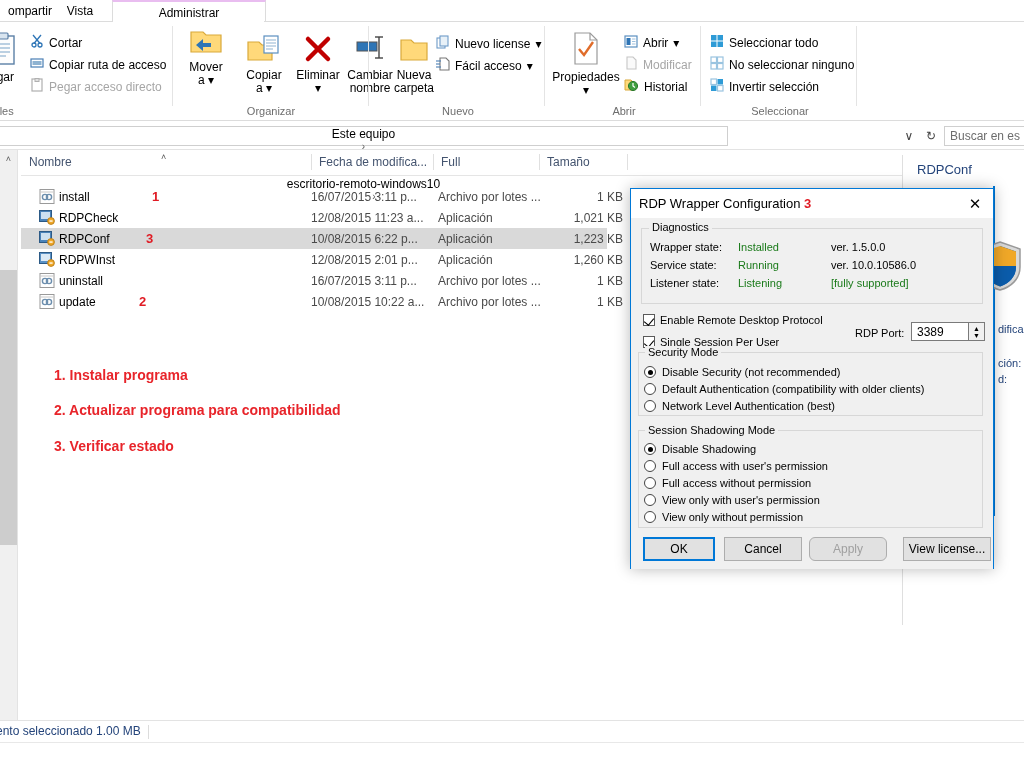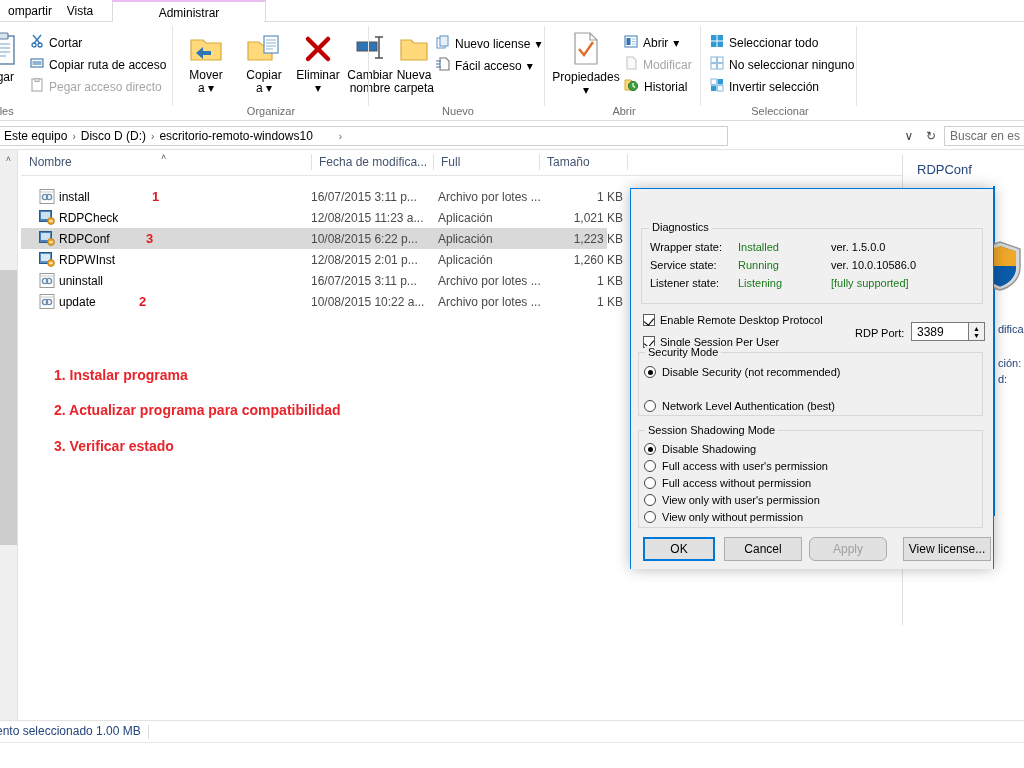--- a/index.html
+++ b/index.html
@@ -57,21 +57,21 @@
   .ico { display:inline-block; position:relative; }
 
   
   .addrbar {
     position:absolute; left:0; top:121px; width:1024px; height:28px;
     background:#ffffff; border-bottom:1px solid #e3e3e3;
   }
   .crumbbox {
     position:absolute; left:0; top:126px; width:728px; height:20px;
     border:1px solid #cfcfcf; border-left:none; background:#fff;
-    display:flex; align-items:center; box-sizing:border-box;
+    display:flex; align-items:center; box-sizing:border-box;flex-direction:column;
   }
   .crumb { font-size:12px; color:#000; padding:0 4px; white-space:nowrap; }
   .crumbsep { color:#5a5a5a; font-size:10px; padding:0 1px; }
   .addrbtn {
     position:absolute; top:126px; height:20px; width:22px;
     display:flex; align-items:center; justify-content:center;
     color:#444; font-size:12px; box-sizing:border-box;
   }
   .searchbox {
     position:absolute; left:944px; top:126px; width:82px; height:20px;
@@ -290,21 +290,21 @@
           </svg>
         </span>
         <span>Pegar acceso directo</span>
       </div>
       <div class="glabel" style="left:-6px; width:160px; text-align:left;">tapapeles</div>
     </div>
 
     <div class="vsep" style="left:172px;"></div>
 
     <div class="rgroup" style="left:176px; width:190px;">
-      <div class="bigitem" style="left:4px; top:12px;">
+      <div class="bigitem" style="left:4px; top:4px;">
         <span class="ico">
           <svg width="34" height="30" viewBox="0 0 34 30">
             <path d="M2 6 h12 l3 3 h15 v17 h-30 z" fill="#ffd97a" stroke="#d9a93b" stroke-width="1.2"></path>
             <path d="M22 17 l-8 0 l0 -4 l-7 6 l7 6 l0 -4 l8 0 z" fill="#2e75b6"></path>
           </svg>
         </span>
         <span class="lbl">Mover</span>
         <span class="lbl" style="margin-top:1px;"><span>a</span> ▾</span>
       </div>
       <div class="bigitem" style="left:62px; top:12px;">
@@ -633,20 +633,29 @@
       <path d="M22 6 L38 11.5 V26 L22 26 Z" fill="#f0a828"></path>
       <path d="M22 26 L38 26 V27 C38 37 30.5 43.8 22 46.5 Z" fill="#0b5cab"></path>
       <path d="M6 26 L22 26 V46.5 C13.5 43.8 6 37 6 27 Z" fill="#0b5cab"></path>
     </svg>
   </span>
   <div class="uacline" style="left:998px; top:323px;">dificació</div>
   <div class="uacline" style="left:998px; top:357px;">ción:</div>
   <div class="uacline" style="left:998px; top:373px;">d:</div>
 
   <div class="dialog">
+    <div class="dlgtitlebar">
+      <div class="dlgtitle">
+        <span>RDP Wrapper Configuration</span>
+        <span class="mk">3</span>
+      </div>
+      <div class="dlgclose">
+        <span>✕</span>
+      </div>
+    </div>
 
     <div class="dlgbody">
 
       <div class="gbox" style="left:10px; top:10px; width:342px; height:76px;"></div>
       <div class="gboxlbl" style="left:18px; top:3px;">Diagnostics</div>
 
       <div class="diagrow" style="left:19px; top:23px;">Wrapper state:</div>
       <div class="diagval" style="left:107px; top:23px;">Installed</div>
       <div class="diagver" style="left:200px; top:23px;">ver. 1.5.0.0</div>
 
@@ -675,20 +684,24 @@
         <span class="up">▲</span>
         <span class="dn">▼</span>
       </div>
 
       <div class="gbox" style="left:7px; top:134px; width:345px; height:64px;"></div>
       <div class="gboxlbl" style="left:14px; top:128px;">Security Mode</div>
       <div class="rbrow" style="left:13px; top:148px;">
         <span class="rbox checked"></span>
         <span>Disable Security (not recommended)</span>
       </div>
+      <div class="rbrow" style="left:13px; top:165px;">
+        <span class="rbox"></span>
+        <span>Default Authentication (compatibility with older clients)</span>
+      </div>
       <div class="rbrow" style="left:13px; top:182px;">
         <span class="rbox"></span>
         <span>Network Level Authentication (best)</span>
       </div>
 
       <div class="gbox" style="left:7px; top:212px; width:345px; height:98px;"></div>
       <div class="gboxlbl" style="left:14px; top:206px;">Session Shadowing Mode</div>
       <div class="rbrow" style="left:13px; top:225px;">
         <span class="rbox checked"></span>
         <span>Disable Shadowing</span>

